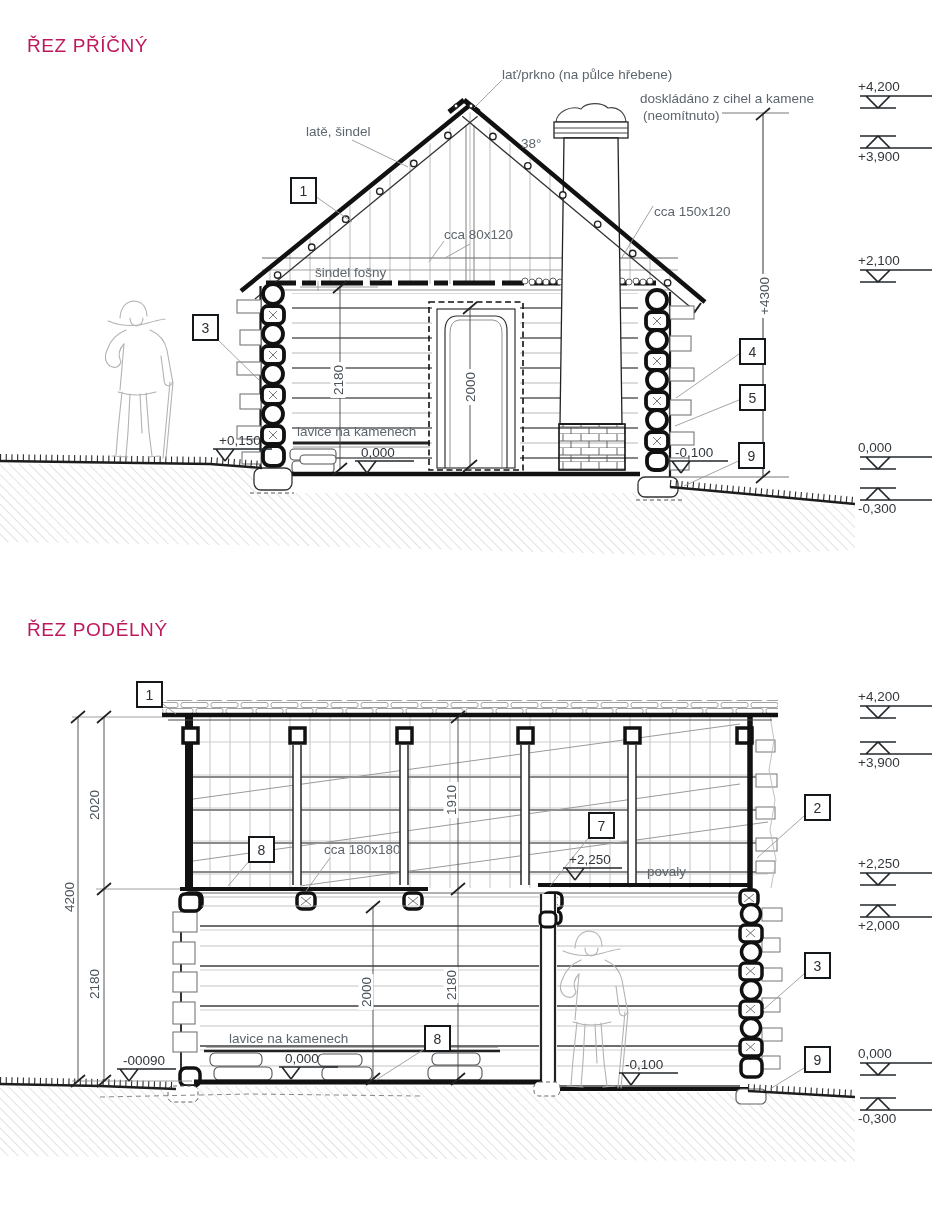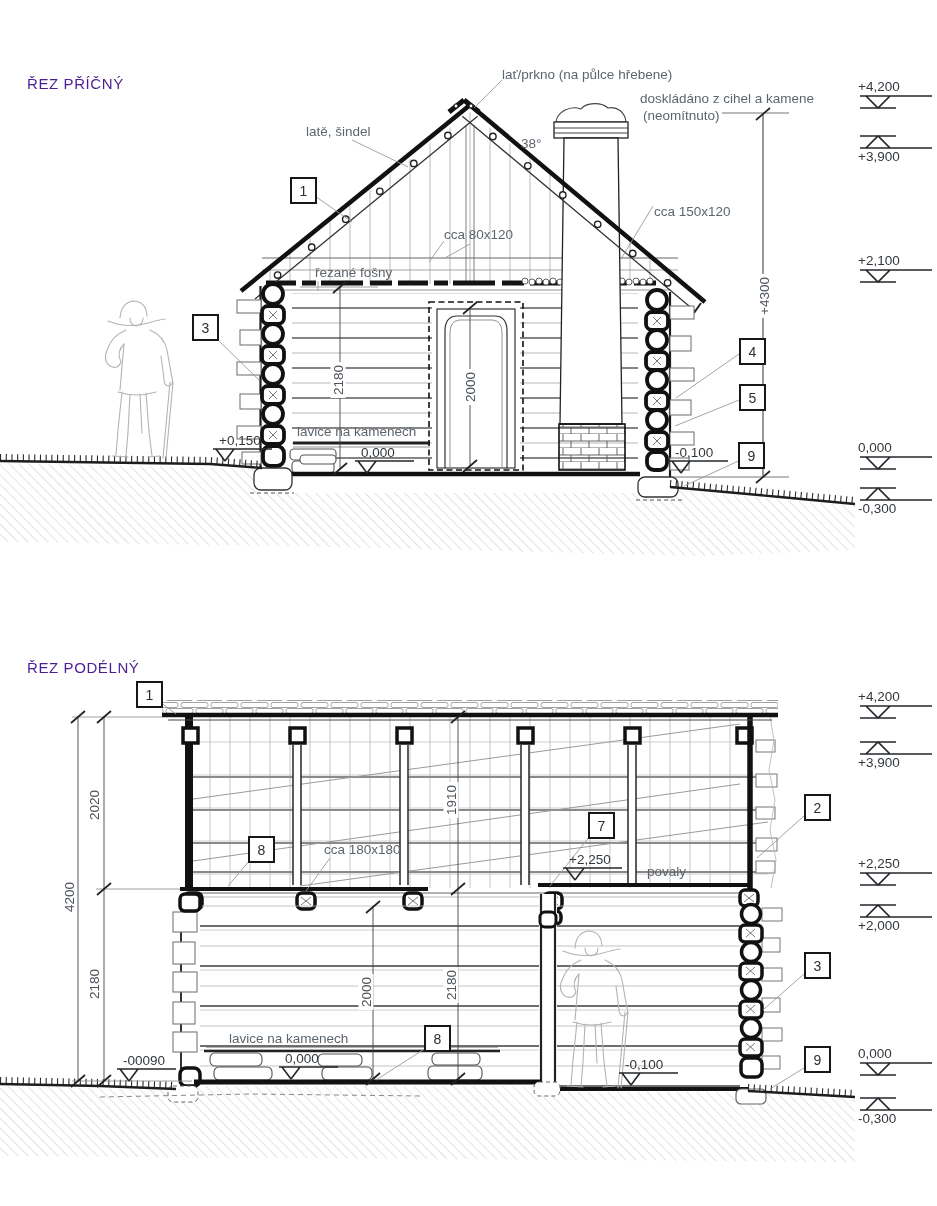--- a/index.html
+++ b/index.html
@@ -1,19 +1,19 @@
 <!DOCTYPE html>
 <html><head>
 <meta charset="utf-8">
 <style>
   html,body{margin:0;padding:0;background:#fff;}
   .canvas{position:relative;width:937px;height:1206px;background:#fff;overflow:hidden;
           font-family:"Liberation Sans",sans-serif;color:#4c545c;}
   svg.lines{position:absolute;left:0;top:0;}
-  .title{position:absolute;font-size:15px;letter-spacing:.6px;color:#4c1d95;white-space:nowrap;margin-top:40px;}
+  .title{position:absolute;font-size:19px;letter-spacing:.6px;color:#be185d;white-space:nowrap;}
   .lbl{position:absolute;font-size:13.5px;color:#5d656d;white-space:nowrap;line-height:16px;}
   .vdim{position:absolute;font-size:13.5px;color:#4c545c;background:#fff;padding:0 3px;
         white-space:nowrap;transform:translate(-50%,-50%) rotate(-90deg);}
   .callout{position:absolute;width:23px;height:23px;border:2.6px solid #15181a;background:#fff;
            display:flex;align-items:center;justify-content:center;font-size:14px;color:#2a2e33;}
   .level{position:absolute;font-size:13.5px;color:#33383d;line-height:14px;}
   .level.big{width:78px;}
   .level.big .lvl-text{display:block;padding-right:2px;}
   .level.spot{width:62px;}
   .level.spot .lvl-text{display:block;padding-left:7px;}
@@ -428,21 +428,21 @@
 <div class="title" style="left:27px;top:35px">ŘEZ PŘÍČNÝ</div>
 <div class="title" style="left:27px;top:619px">ŘEZ PODÉLNÝ</div>
 
 <div class="lbl" style="left:502px;top:67px">lať/prkno (na půlce hřebene)</div>
 <div class="lbl" style="left:306px;top:124px">latě, šindel</div>
 <div class="lbl" style="left:521px;top:136px">38°</div>
 <div class="lbl" style="left:640px;top:91px">doskládáno z cihel a kamene</div>
 <div class="lbl" style="left:643px;top:108px">(neomítnuto)</div>
 <div class="lbl" style="left:654px;top:204px">cca 150x120</div>
 <div class="lbl" style="left:444px;top:227px">cca 80x120</div>
-<div class="lbl" style="left:315px;top:265px">řezané fošny</div>
+<div class="lbl" style="left:315px;top:265px">šindel fošny</div>
 <div class="lbl" style="left:297px;top:424px">lavice na kamenech</div>
 
 <div class="vdim" style="left:338px;top:380px">2180</div>
 <div class="vdim" style="left:470px;top:387px">2000</div>
 <div class="vdim" style="left:764px;top:296px">+4300</div>
 
 <div class="callout" style="left:290px;top:177px">1</div>
 <div class="callout" style="left:192px;top:314px">3</div>
 <div class="callout" style="left:739px;top:338px">4</div>
 <div class="callout" style="left:739px;top:384px">5</div>

